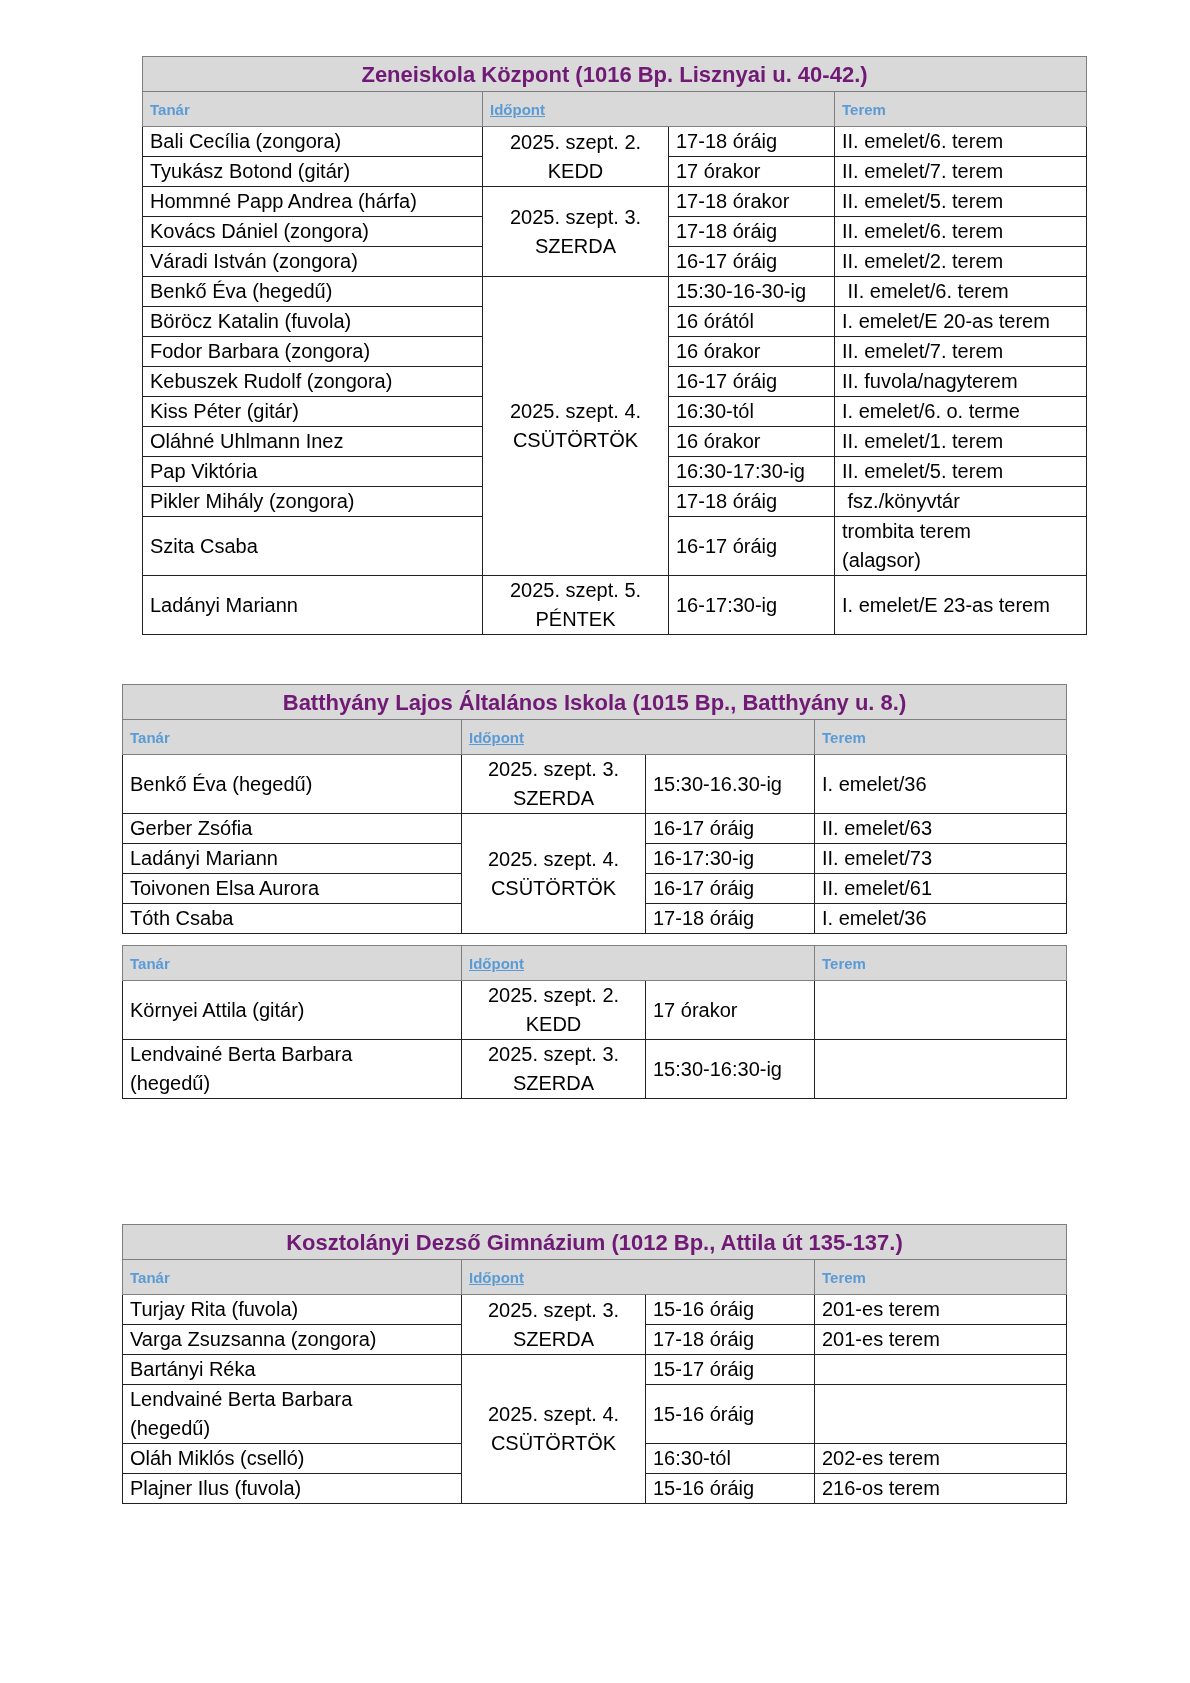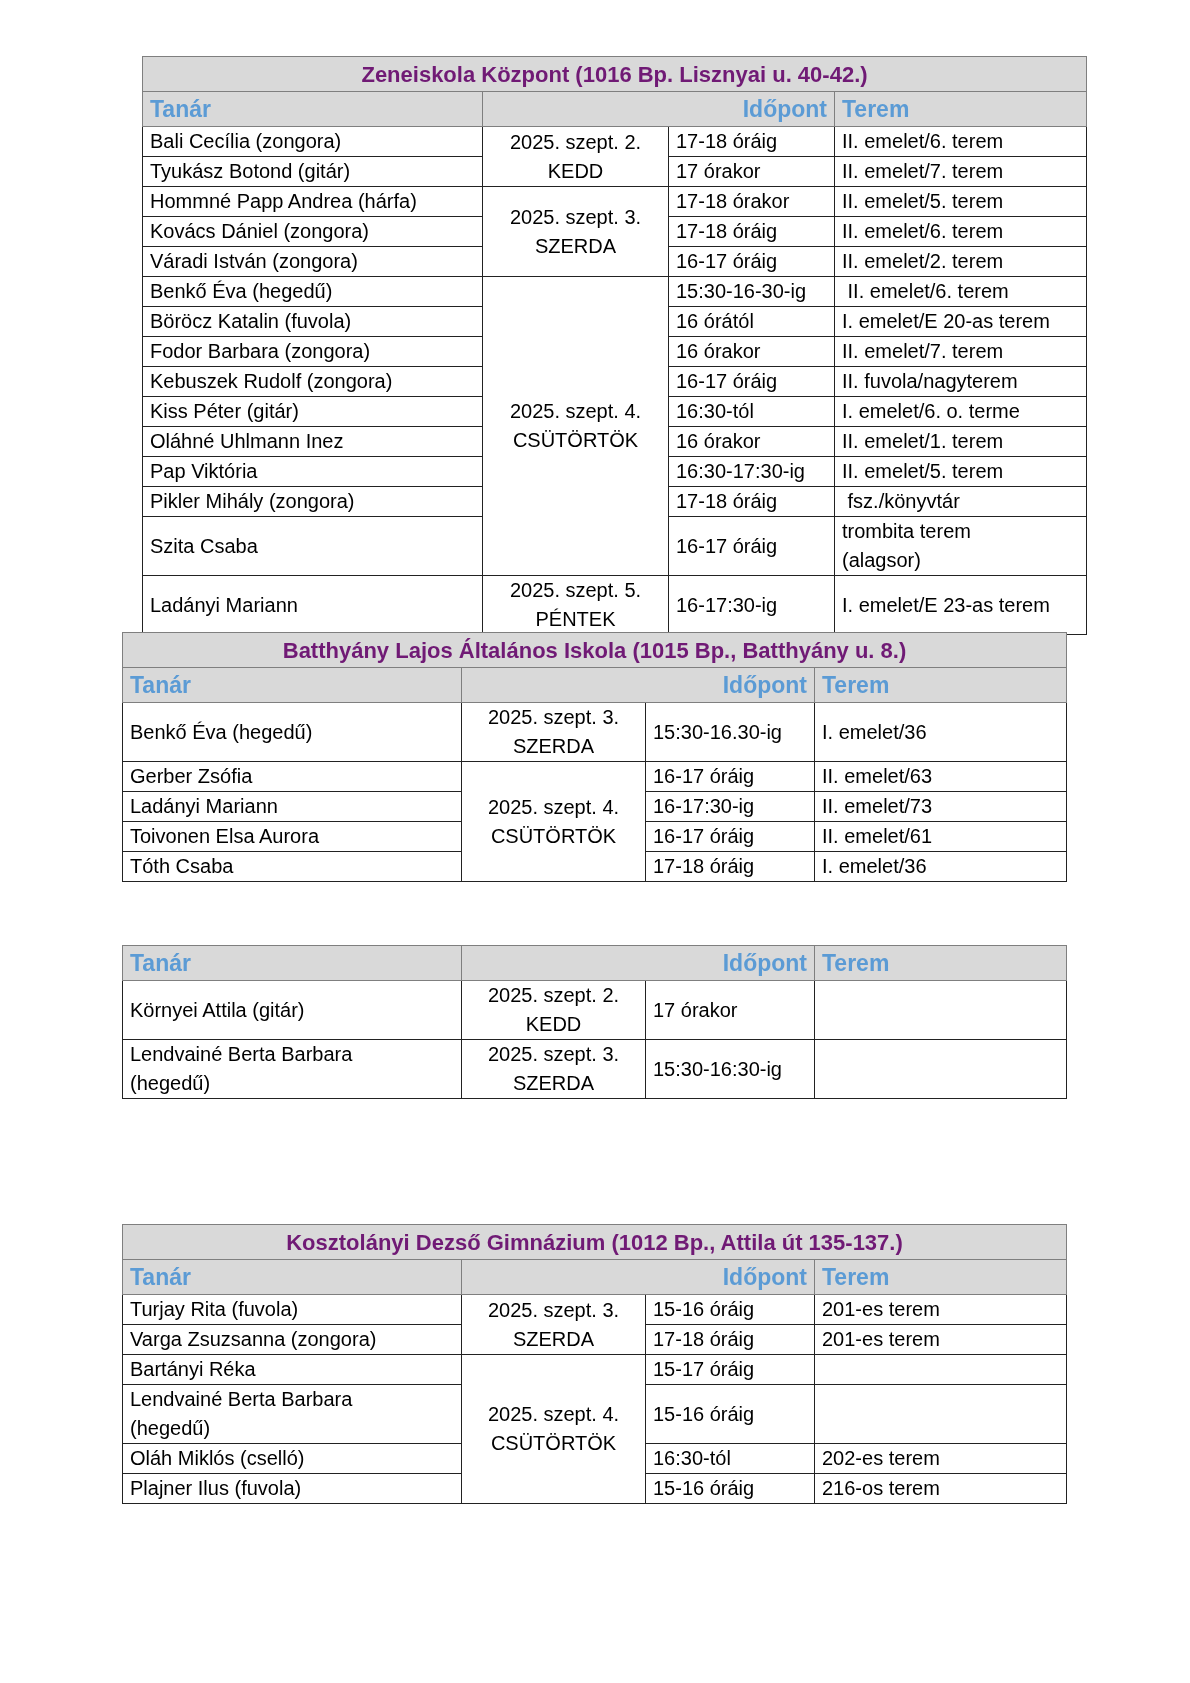--- a/index.html
+++ b/index.html
@@ -5,28 +5,28 @@
   html, body { margin:0; padding:0; background:#ffffff; }
   body { width:1190px; height:1683px; position:relative; overflow:hidden;
          font-family:"Liberation Sans", "DejaVu Sans", sans-serif; color:#000; }
   table.sched { position:absolute; border-collapse:collapse; table-layout:fixed;
                 font-size:20px; line-height:29px; }
   table.sched td { border:1.3px solid #222; padding:0 7px; vertical-align:middle;
                    white-space:nowrap; overflow:hidden; }
   table.sched tr.title td { background:#d9d9d9; border:1.6px solid #7f7f7f; color:#701a75;
                             font-weight:bold; text-align:center; font-size:22px; height:34px; }
   table.sched tr.head td { background:#d9d9d9; border:1.6px solid #7f7f7f; color:#5b9bd5;
-                           font-weight:bold; font-size:23px; height:34px; }
-  table.sched tr.head td.c { text-align:right; }
+                           font-weight:bold; font-size:15px; height:34px; }
+  table.sched tr.head td.c { text-align:left;text-decoration:underline; }
   table.sched td.date { text-align:center; white-space:normal;margin-top:47px; }
   table.sched td.wrap { white-space:normal; }
   tr.r1 td { height:29px; }
   tr.r2 td { height:58px; }
   #t1 { left:142px; top:56px; width:944px; }
-  #t2 { left:122px; top:632px; width:944px; }
+  #t2 { left:122px; top:684px; width:944px; }
   #t3 { left:122px; top:945px; width:944px; }
   #t4 { left:122px; top:1224px; width:944px;border-radius:13px; }
 </style>
 </head>
 <body>
 
 <table class="sched" id="t1">
   <colgroup>
       <col style="width:340px">
       <col style="width:186px">

